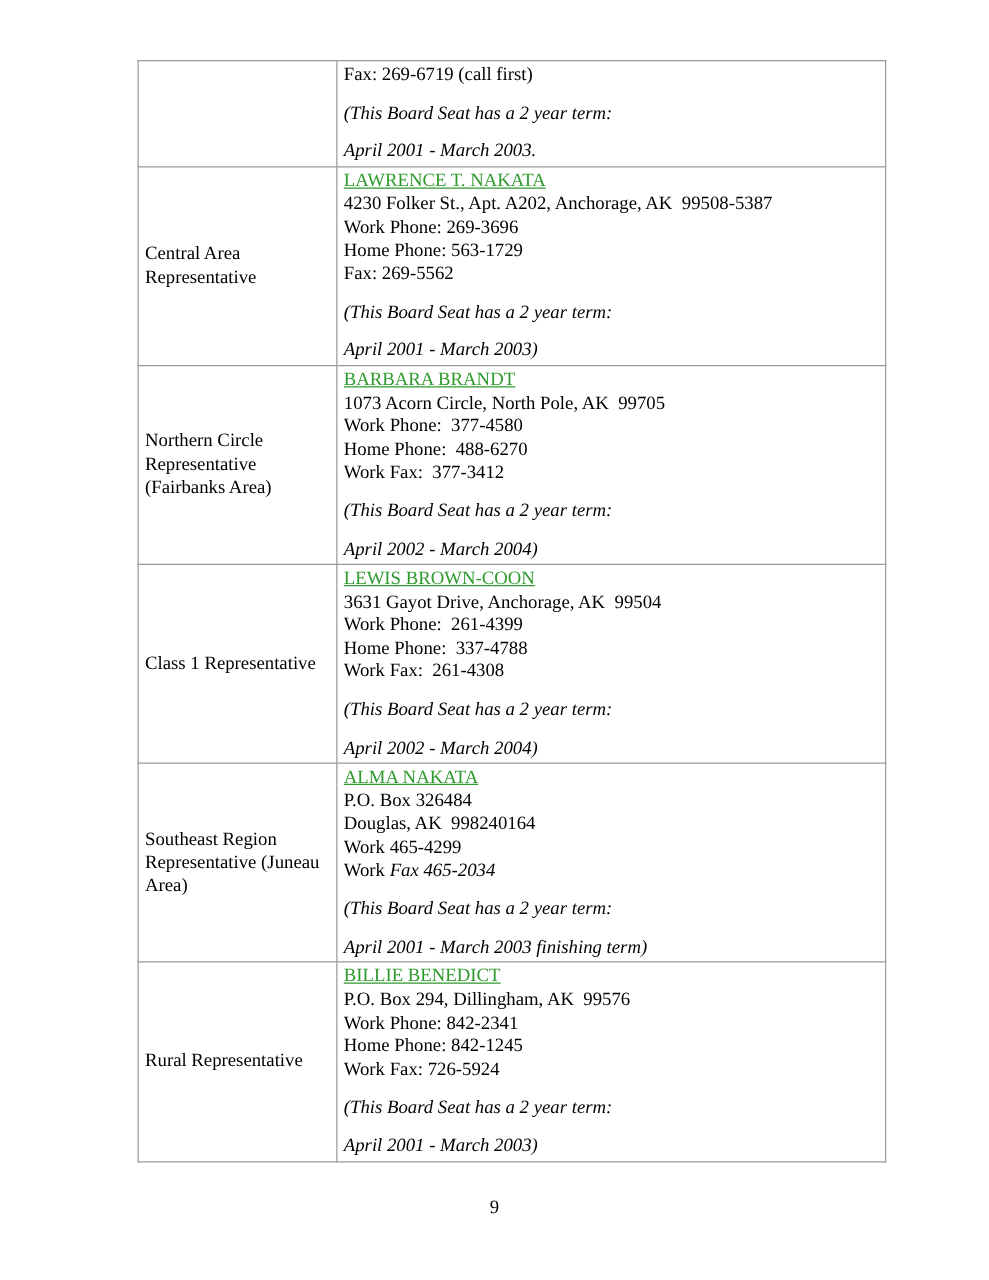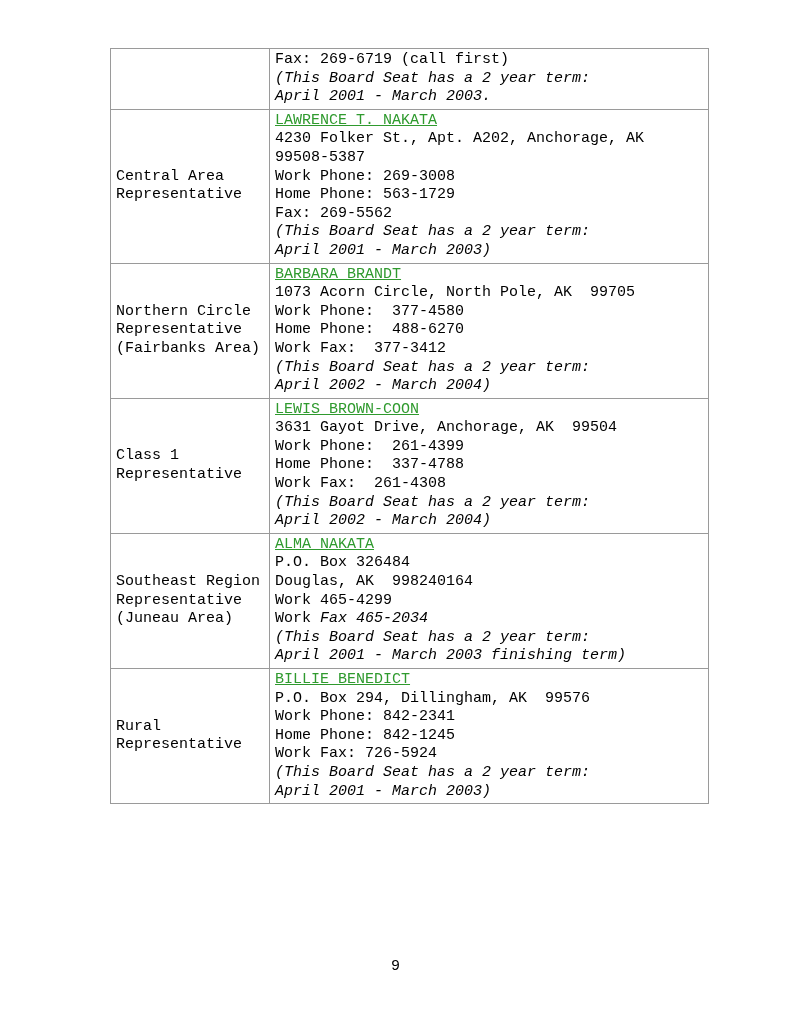--- a/index.html
+++ b/index.html
@@ -6,21 +6,21 @@
     margin: 0;
     padding: 0;
     background: #ffffff;
   }
   .page {
     position: relative;
     width: 791px;
     height: 1024px;
     background: #ffffff;
     color: #000000;
-    font-family: Liberation Mono, monospace;
+    font-family: Liberation Serif, serif;
     overflow: hidden;
   }
   table.board-table {
     position: absolute;
     left: 110px;
     top: 48px;
     width: 599px;
     border-collapse: collapse;
     font-size: 15px;
   }
@@ -35,20 +35,21 @@
   }
   td.info-cell {
     vertical-align: middle;
   }
   .line {
     line-height: 18.6px;
     white-space: pre-wrap;
   }
   .italic {
     font-style: italic;
+    margin-top: 12px;
   }
   a.member-link {
     color: var(--link-color, #2f9a2e);
     text-decoration: underline;
     cursor: pointer;
   }
   .page-number {
     position: absolute;
     left: 0;
     top: 958px;
@@ -69,21 +70,21 @@
             <div class="line">Fax: 269-6719 (call first)</div>
             <div class="line italic">(This Board Seat has a 2 year term:</div>
             <div class="line italic">April 2001 - March 2003.</div>
           </td>
         </tr>
         <tr>
           <td class="role-cell">Central Area Representative</td>
           <td class="info-cell">
             <div class="line"><a href="#" class="member-link">LAWRENCE T. NAKATA</a></div>
             <div class="line">4230 Folker St., Apt. A202, Anchorage, AK  99508-5387</div>
-            <div class="line">Work Phone: 269-3008</div>
+            <div class="line">Work Phone: 269-3696</div>
             <div class="line">Home Phone: 563-1729</div>
             <div class="line">Fax: 269-5562</div>
             <div class="line italic">(This Board Seat has a 2 year term:</div>
             <div class="line italic">April 2001 - March 2003)</div>
           </td>
         </tr>
         <tr>
           <td class="role-cell">Northern Circle Representative (Fairbanks Area)</td>
           <td class="info-cell">
             <div class="line"><a href="#" class="member-link">BARBARA BRANDT</a></div>

